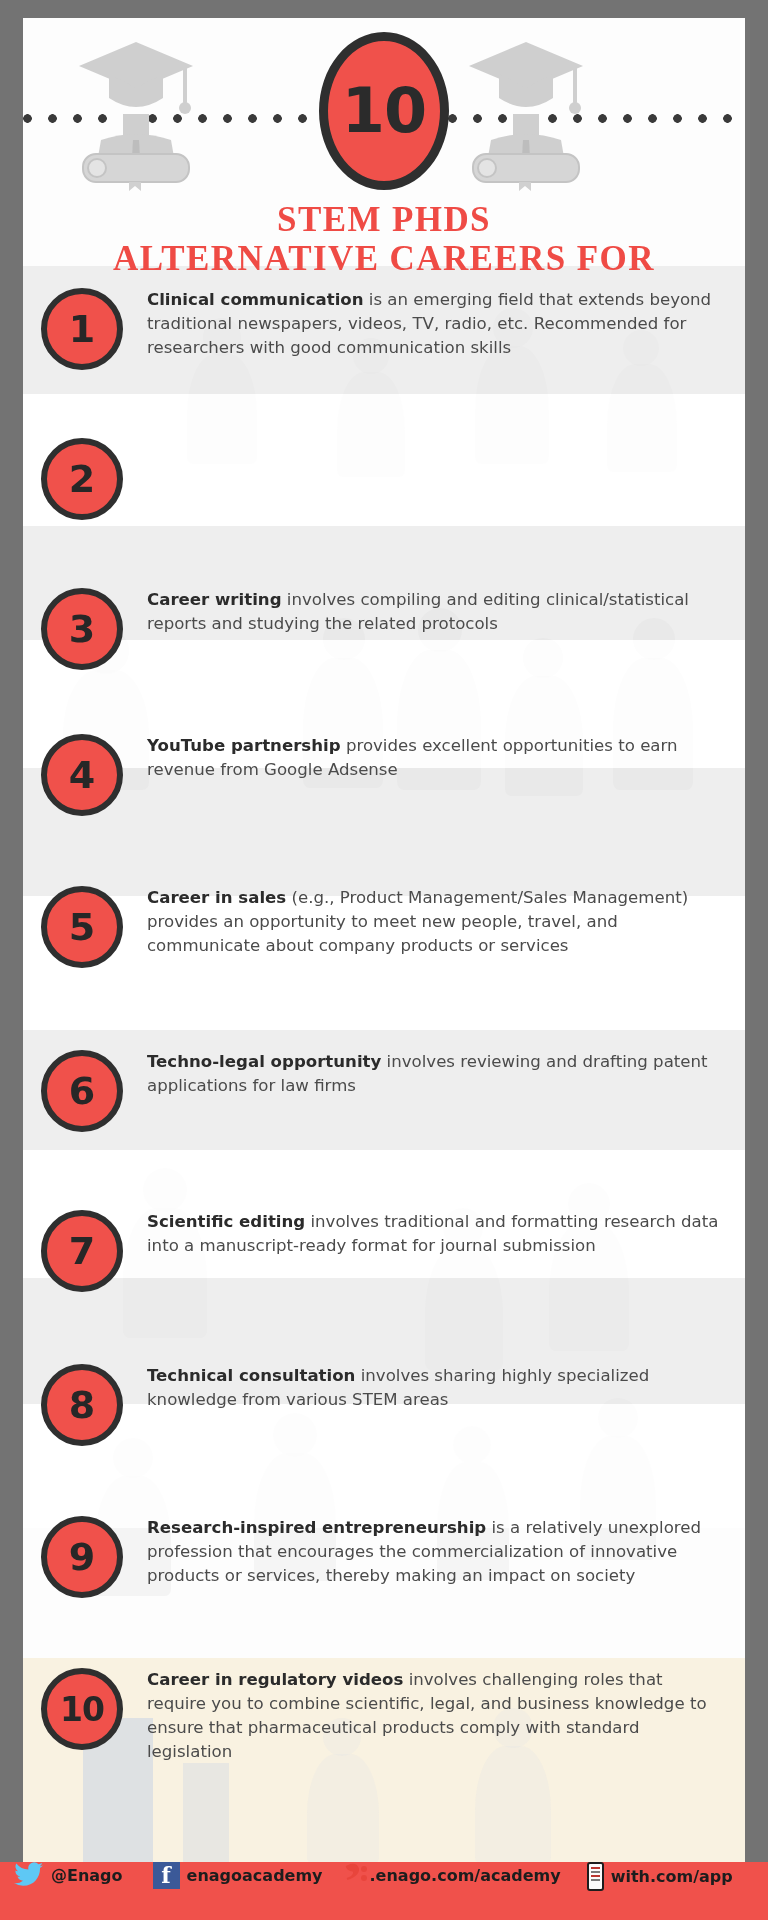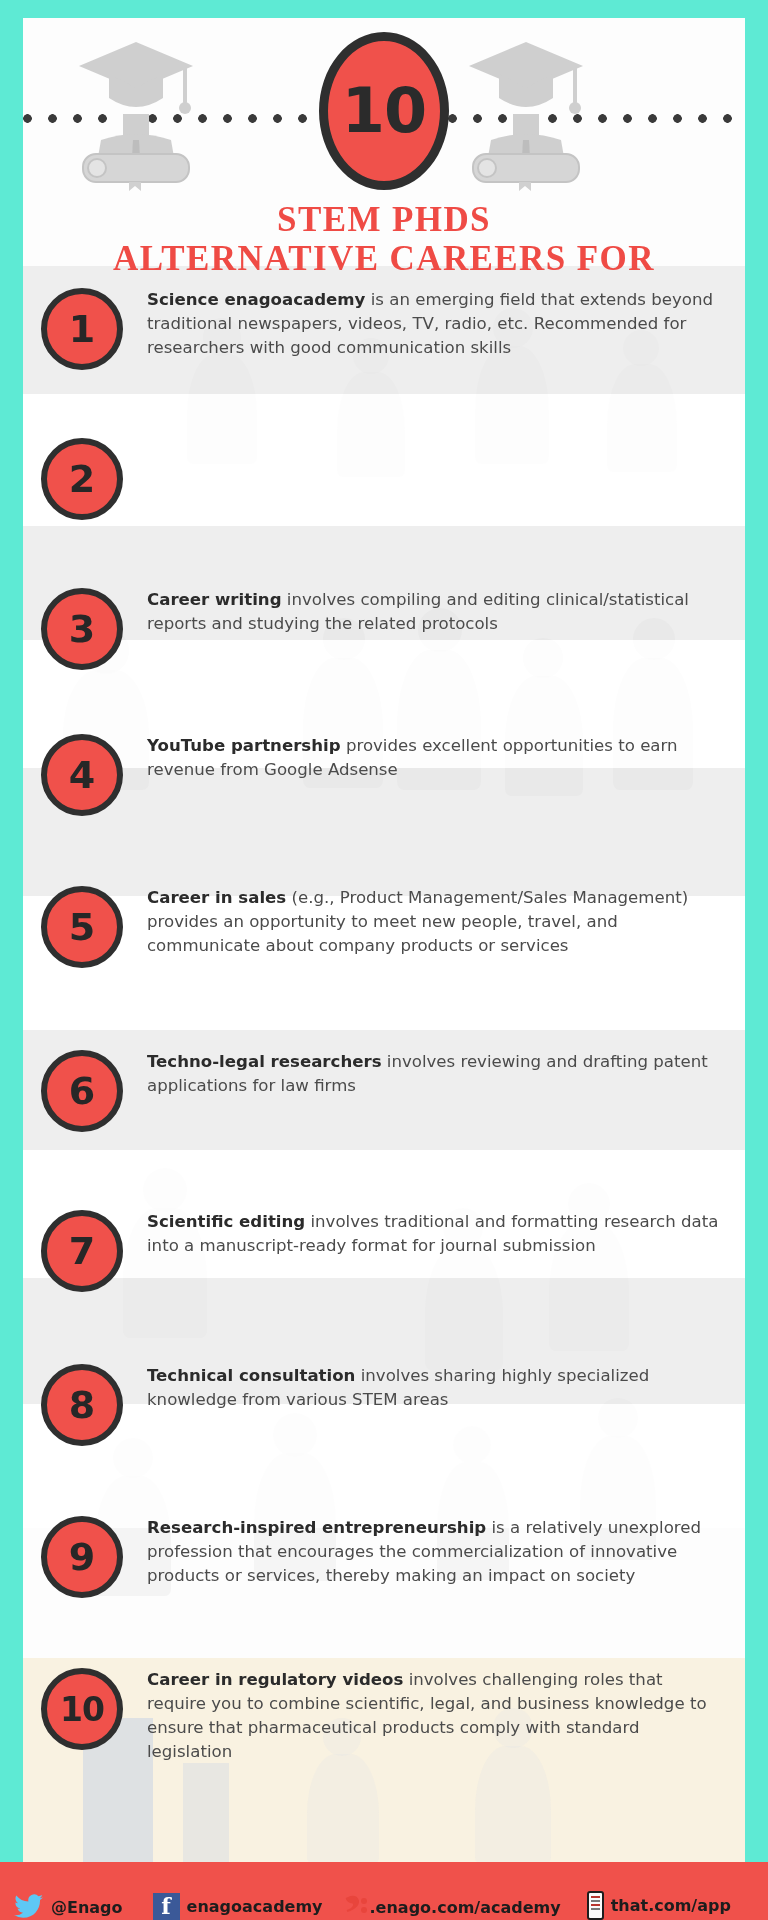--- a/index.html
+++ b/index.html
@@ -9,21 +9,21 @@
   }
   body {
     font-family: "Liberation Sans", sans-serif;
   }
 
   .poster {
     position: relative;
     width: 768px;
     height: 1920px;
     box-sizing: border-box;
-    background: #5eead4;
+    background: #737373;
     overflow: hidden;
   }
 
   
   .page {
     position: absolute;
     left: 23px;
     top: 18px;
     width: 722px;
     height: 1845px;
@@ -195,21 +195,21 @@
 
   
   .footer {
     position: absolute;
     left: 0;
     bottom: 0;
     width: 100%;
     height: 58px;
     background: #f0514b;
     display: flex;
-    align-items: flex-end;
+    align-items: flex-start;
     z-index: 5;
   }
   .social {
     display: flex;
     align-items: center;
     margin-left: 14px;
   }
   .social .lbl {
     font-family: "DejaVu Sans", sans-serif;
     font-size: 16px;
@@ -365,21 +365,21 @@
       <div>ALTERNATIVE CAREERS FOR</div>
     </div>
 
     <div class="list">
 
       <div class="item" style="height:128px;padding-top:22px;">
         <div class="bullet">
           <span>1</span>
         </div>
         <div class="copy">
-          <b>Science enagoacademy</b><span> is an emerging field that extends beyond traditional newspapers, videos, TV, radio, etc. Recommended for researchers with good communication skills</span>
+          <b>Clinical communication</b><span> is an emerging field that extends beyond traditional newspapers, videos, TV, radio, etc. Recommended for researchers with good communication skills</span>
         </div>
       </div>
 
       <div class="item" style="height:132px;padding-top:22px;">
         <div class="bullet">
           <span>2</span>
         </div>
       </div>
 
       <div class="item" style="height:114px;padding-top:18px;">
@@ -407,21 +407,21 @@
         <div class="copy">
           <b>Career in sales</b><span> (e.g., Product Management/Sales Management) provides an opportunity to meet new people, travel, and communicate about company products or services</span>
         </div>
       </div>
 
       <div class="item" style="height:134px;padding-top:36px;">
         <div class="bullet">
           <span>6</span>
         </div>
         <div class="copy">
-          <b>Techno-legal researchers</b><span> involves reviewing and drafting patent applications for law firms</span>
+          <b>Techno-legal opportunity</b><span> involves reviewing and drafting patent applications for law firms</span>
         </div>
       </div>
 
       <div class="item" style="height:120px;padding-top:26px;">
         <div class="bullet">
           <span>7</span>
         </div>
         <div class="copy">
           <b>Scientific editing</b><span> involves traditional and formatting research data into a manuscript-ready format for journal submission</span>
         </div>
@@ -480,17 +480,17 @@
       <span class="lbl" style="margin-left:1px;">.enago.com/academy</span>
     </div>
 
     <div class="social" style="margin-left:26px;">
       <span class="phone-box">
         <i></i>
           <i></i>
           <i></i>
           <i></i>
       </span>
-      <span class="lbl">that.com/app</span>
+      <span class="lbl">with.com/app</span>
     </div>
 
   </div>
 </div>
 
 </body></html>

